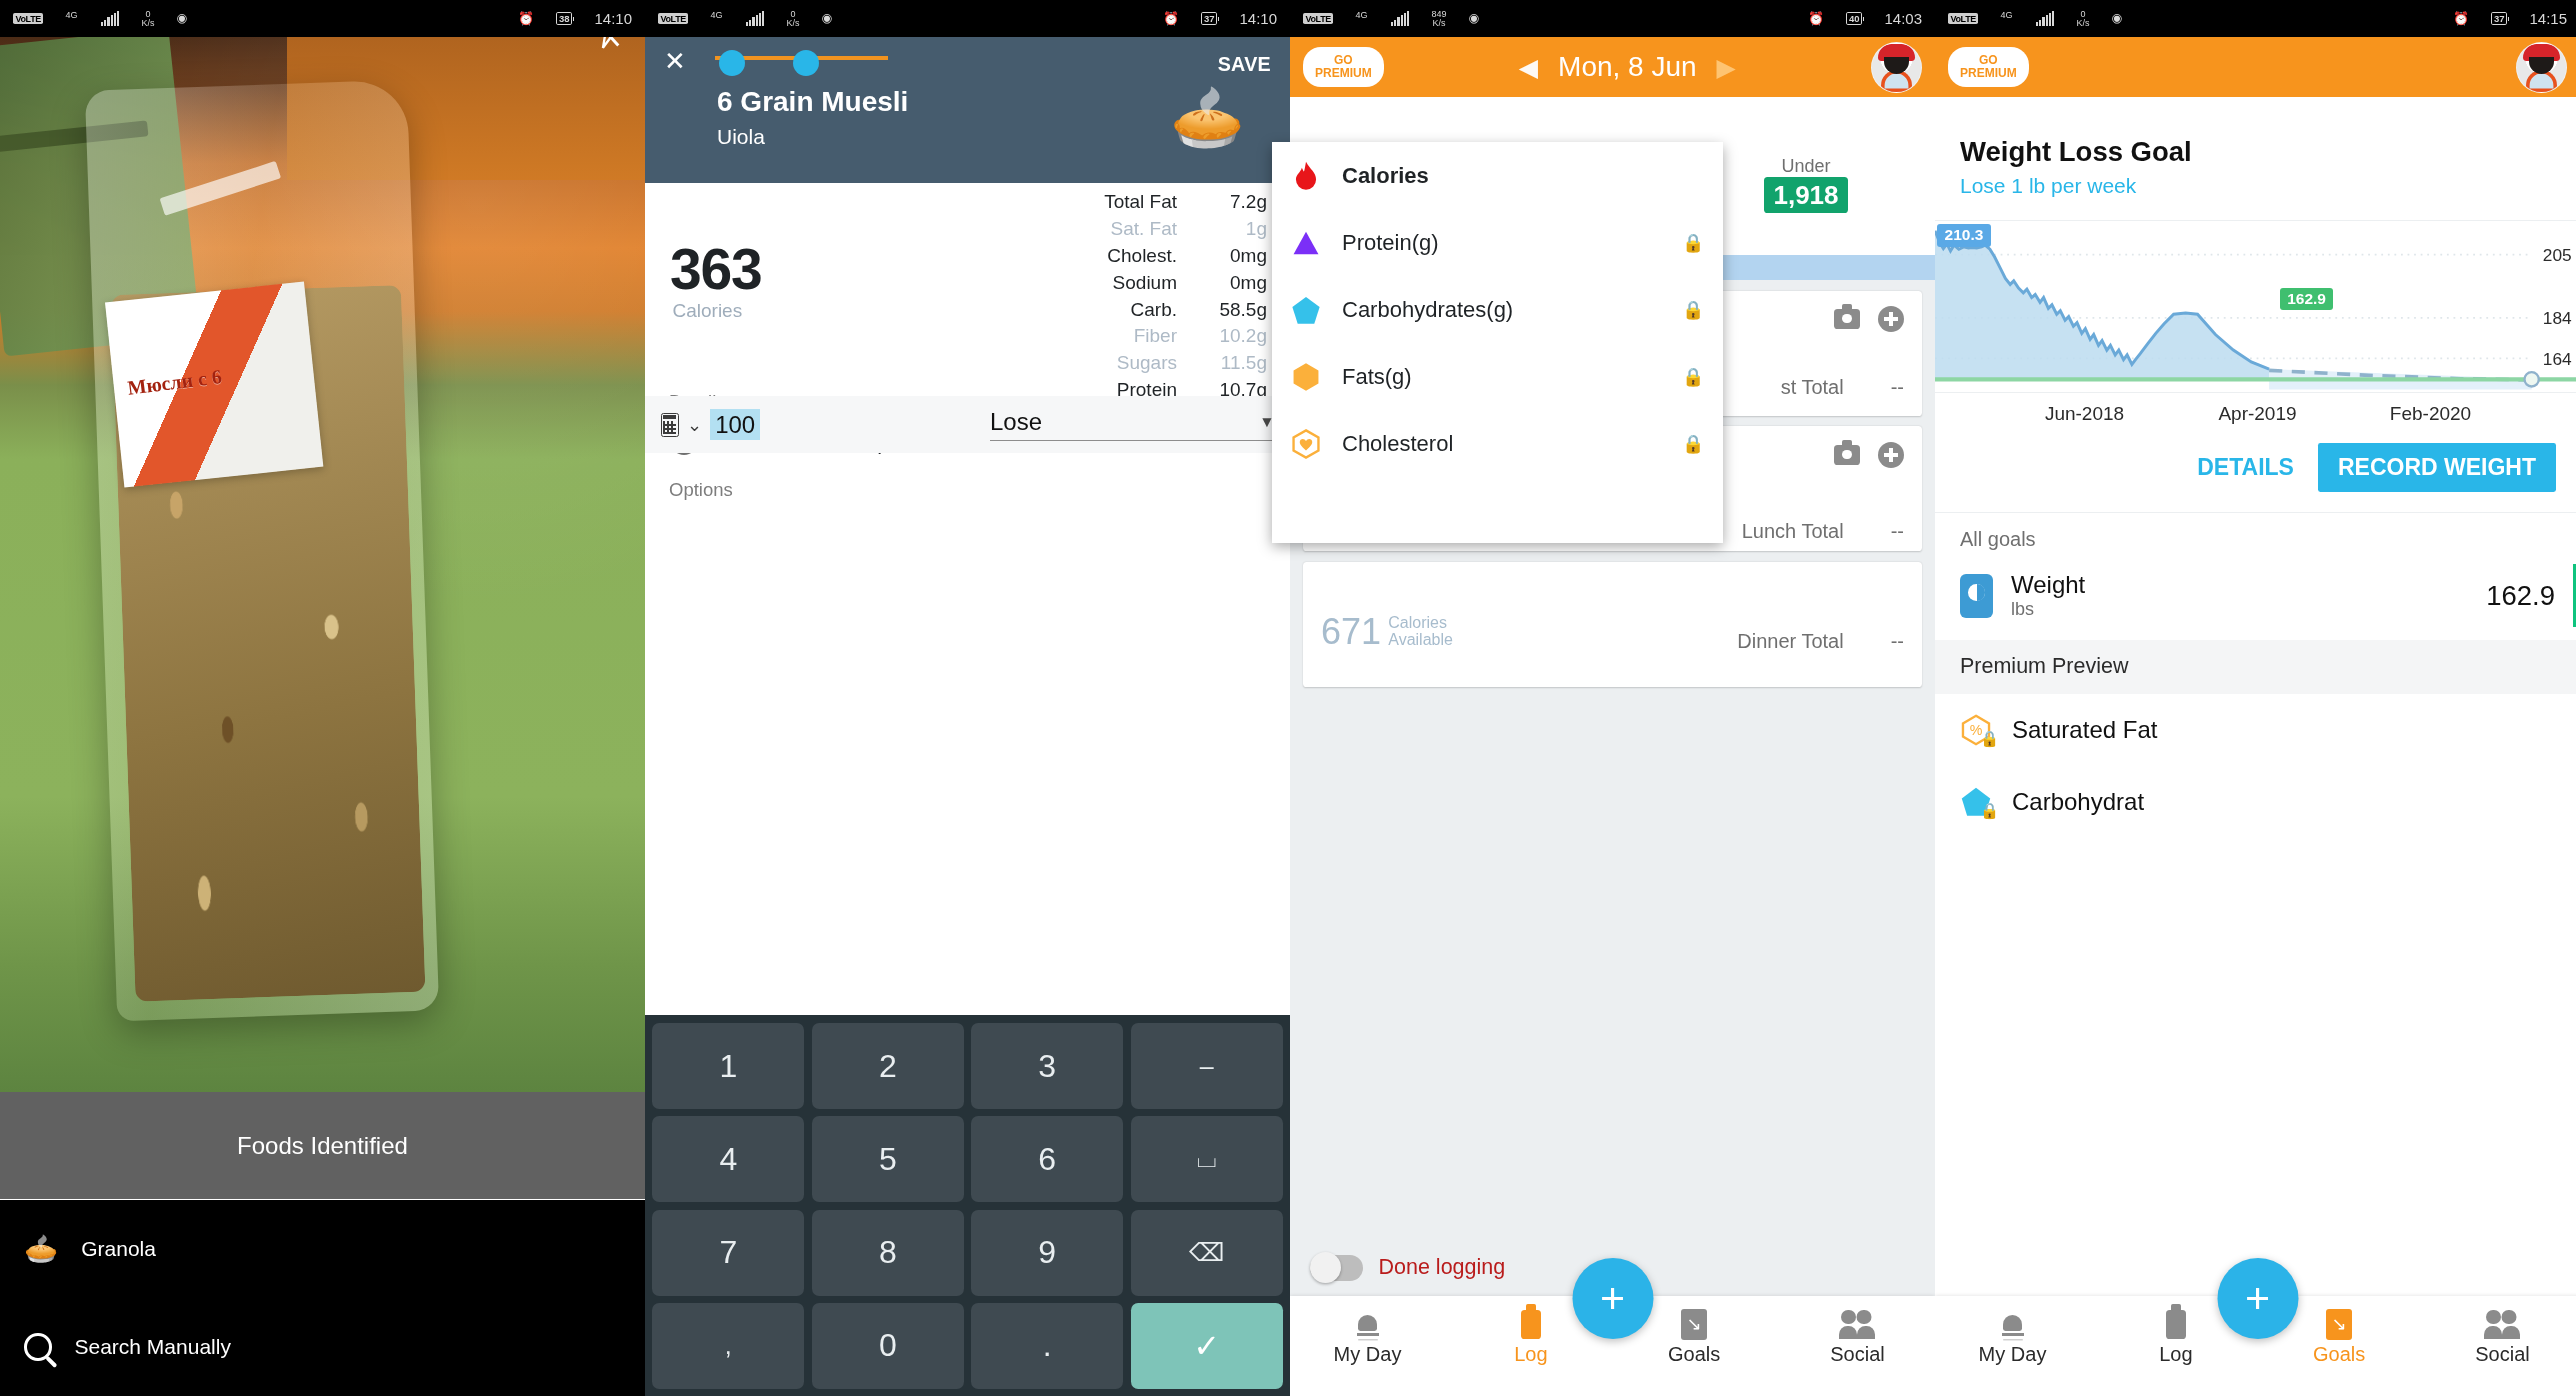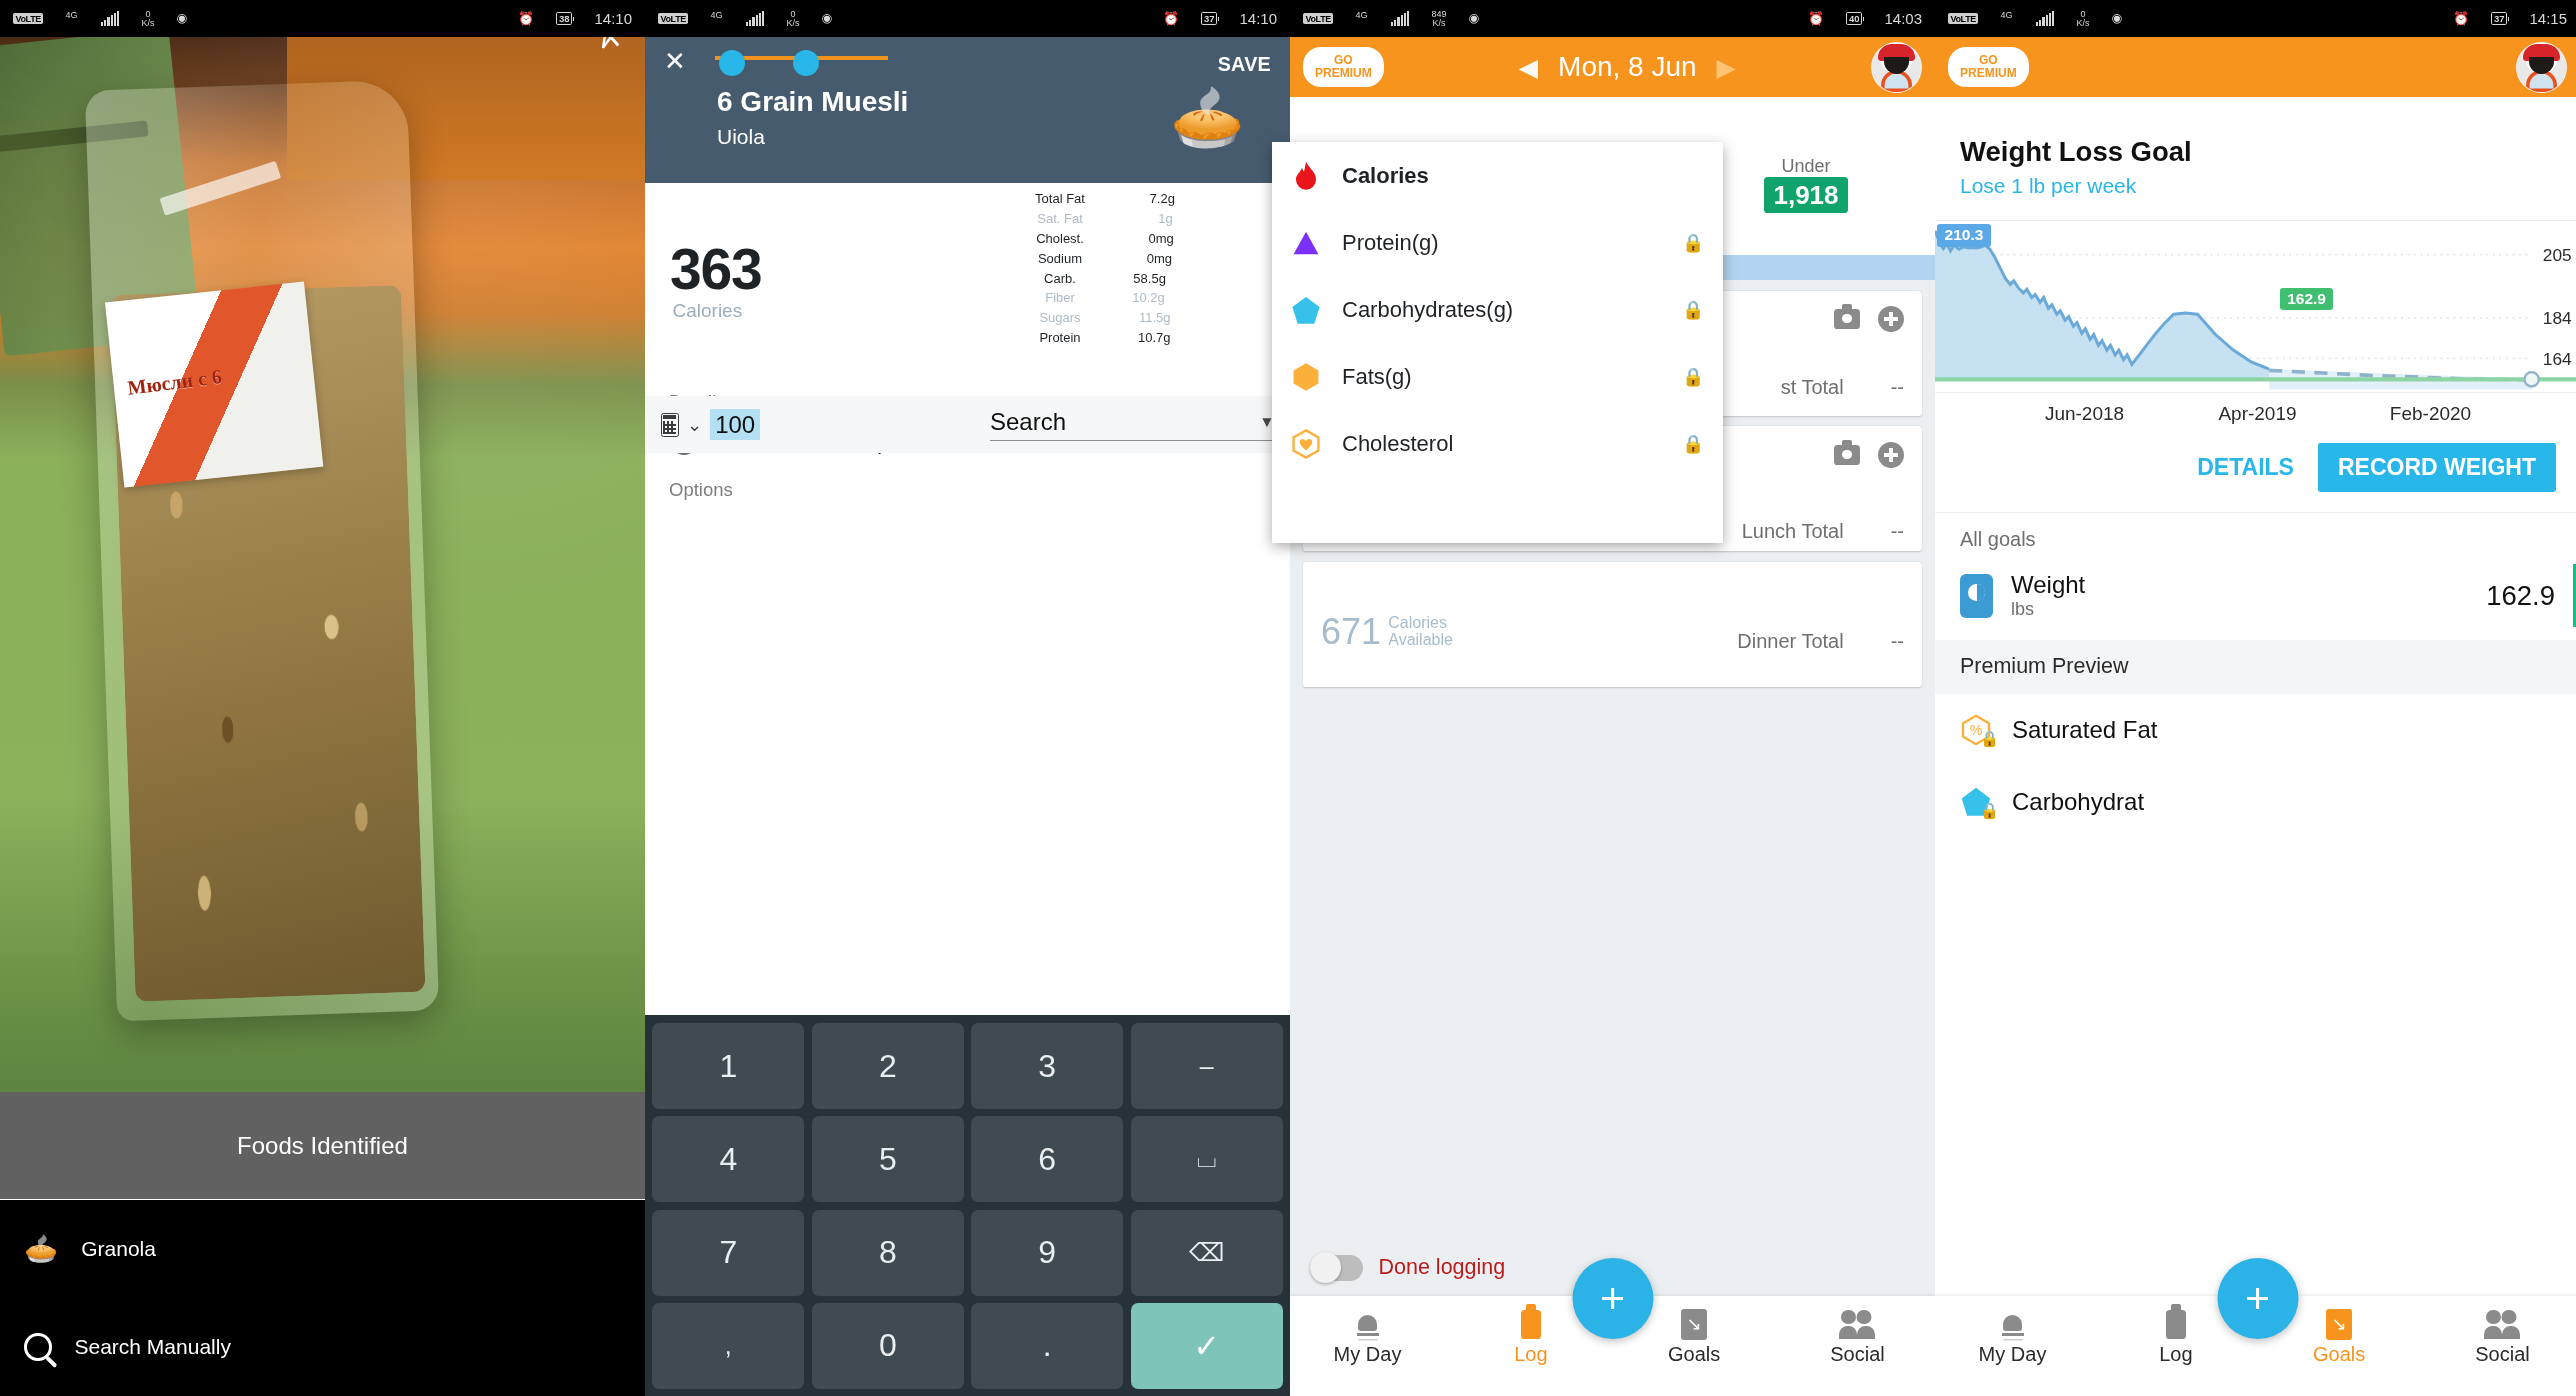--- a/index.html
+++ b/index.html
@@ -135,21 +135,21 @@
   .fd-save { position: absolute; right: 19px; top: 15.5px; font-size: 19.7px; font-weight: bold; letter-spacing: 0.3px; cursor: pointer; }
   .fd-title { position: absolute; left: 72px; top: 49px; font-size: 28px; font-weight: bold; }
   .fd-sub { position: absolute; left: 72px; top: 88px; font-size: 21px; font-weight: 300; }
   .fd-bowl { position: absolute; right: 45px; top: 51px; font-size: 60px; line-height: 1; }
 
   .fd-body { position: absolute; top: 183px; left: 0; right: 0; bottom: 0; background: #fff; }
   .nutri { position: relative; height: 197px; }
   .kcal-num { position: absolute; left: 25px; top: 53px; font-size: 57px; font-weight: bold; color: #1f2326; letter-spacing: -1.2px;}
   .kcal-lbl { position: absolute; left: 27.5px; top: 117px; font-size: 19px; color: #9fadbb; }
   .nrows { position: absolute; left: 298px; right: 23px; top: 6px; }
-  .nrow { display: flex; justify-content: center; font-size: 13px; color: #1f2326; padding: 2.4px 0; }
+  .nrow { display: flex; justify-content: flex-end; font-size: 19px; color: #1f2326; padding: 2.4px 0; }
   .nrow.sub { color: #aebac6; }
   .nrow .v { min-width: 90px; text-align: right; }
 
   .sec-label { padding: 10.7px 24px 3.6px; font-size: 18.5px; color: #7d7d7d; }
   .detail-row { display: flex; align-items: center; gap: 31px; padding: 13px 26px; }
   .detail-row .txt { font-size: 21.5px; color: #1f2326; }
   .stopwatch { width: 26px; height: 26px; border: 2.4px solid #6f6f6f; border-radius: 50%; position: relative; flex:0 0 auto;}
   .stopwatch::before { content:""; position:absolute; left:7.2px; top:-7.2px; width:12px; height:4.2px; background:#6f6f6f; border-radius:1.2px;}
   .stopwatch::after { content:""; position:absolute; left:11.3px; top:4.8px; width:2.4px; height:9px; background:#6f6f6f;}
 
@@ -483,21 +483,21 @@
         <span class="txt">Add a timestamp</span>
       </div>
       <div class="sec-label">Options</div>
     </div>
 
     <div class="qty-bar">
       <span class="calc-ico"></span>
       <span class="chev">⌄</span>
       <span class="qty-val">100</span>
       <span class="unit-sel">
-        <span>Search</span>
+        <span>Lose</span>
         <span class="caret">▼</span>
       </span>
     </div>
     <div class="qty-underline"></div>
     <div class="handle" style="left:74px"></div>
     <div class="handle" style="left:148px"></div>
 
     <div class="keypad">
       <div class="key">1</div>
       <div class="key">2</div>

